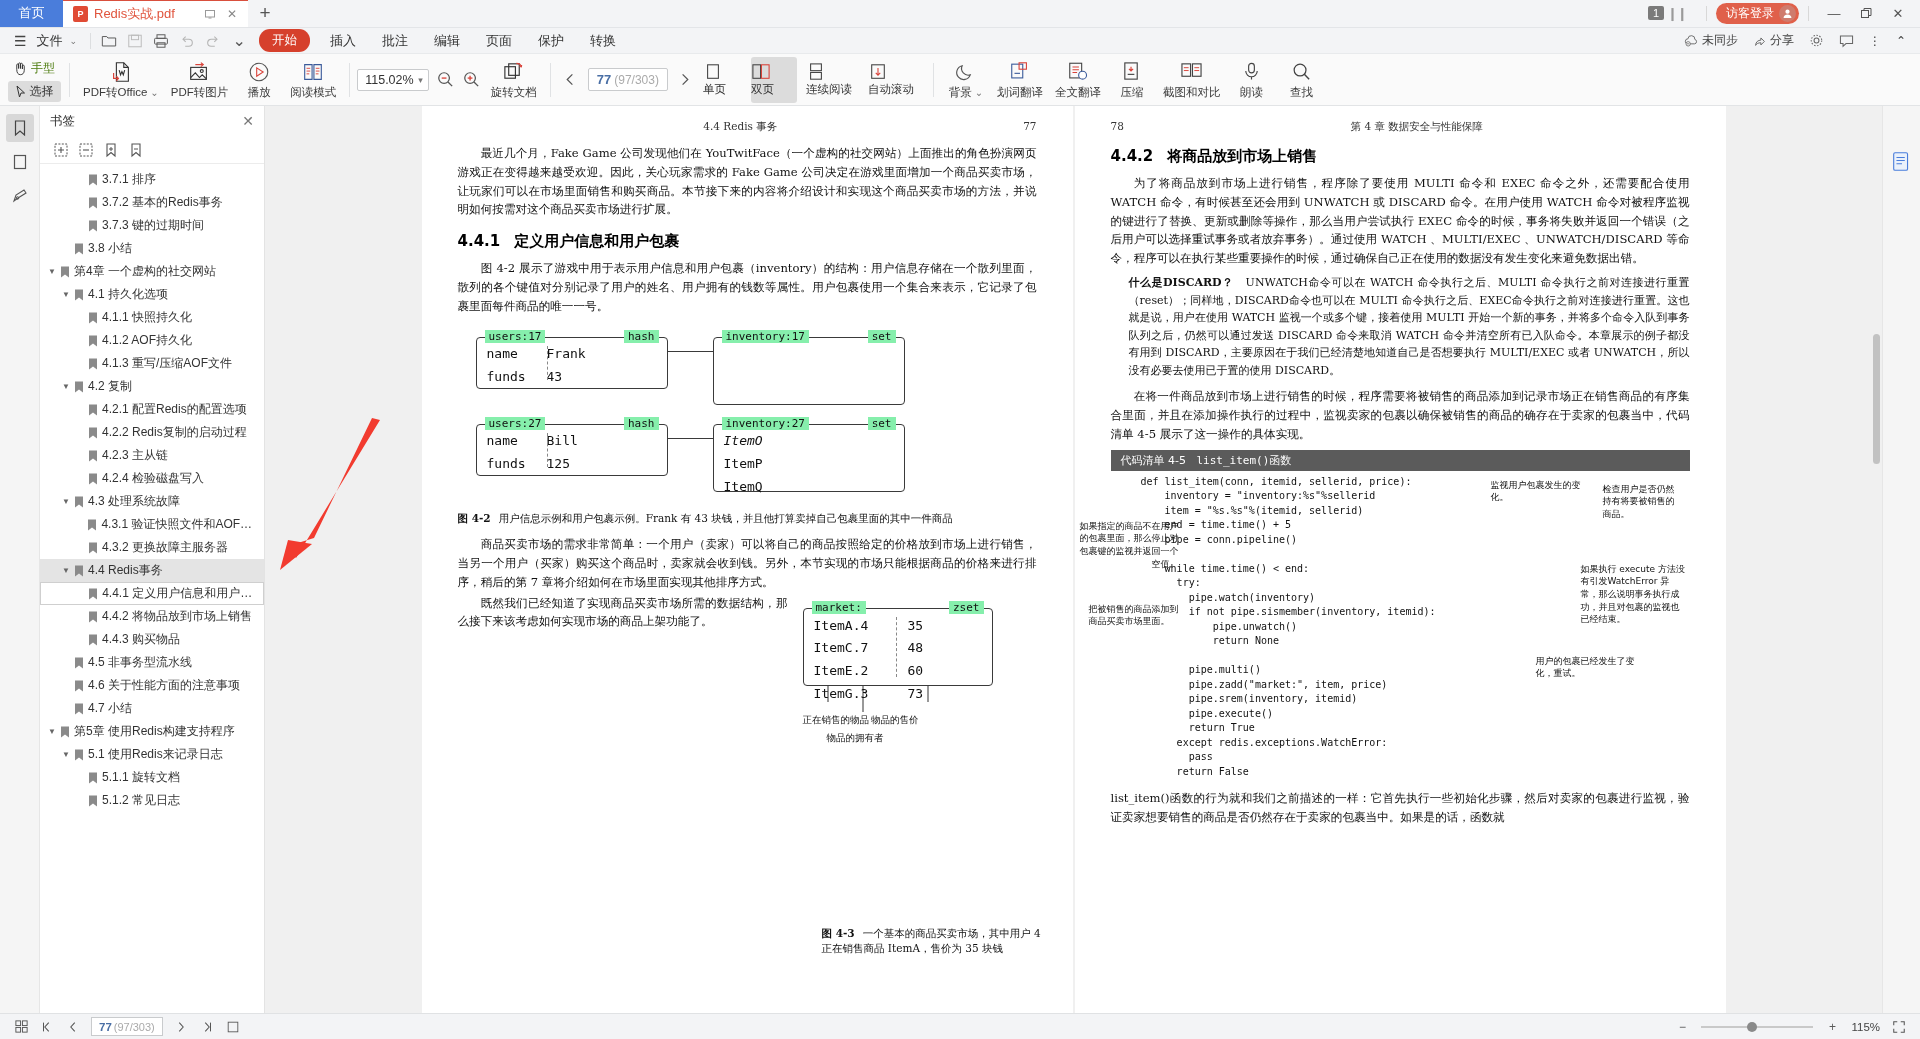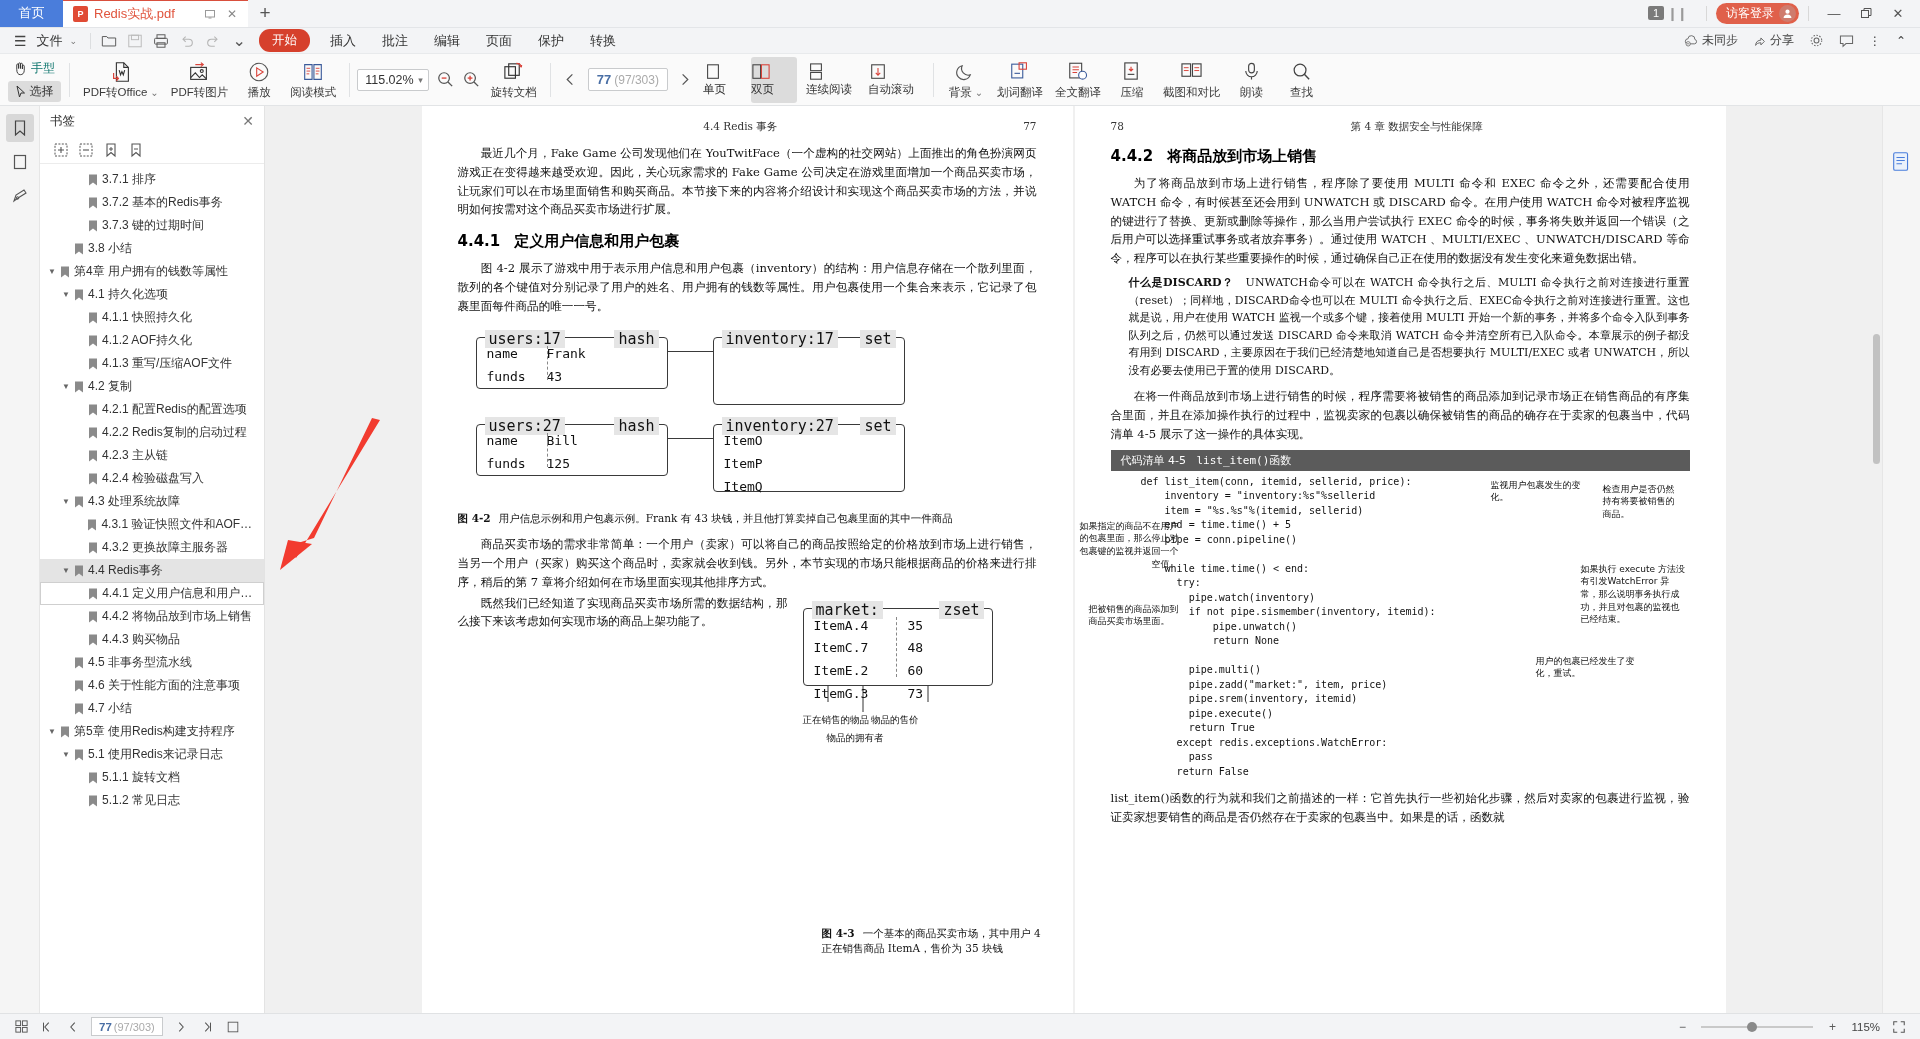--- a/index.html
+++ b/index.html
@@ -54,21 +54,21 @@
   
   .ribbon { height:52px; background:#fafafa; display:flex; align-items:center;
      border-bottom:1px solid #e2e4e6; padding-left:6px;}
   .rsep { width:1px; height:34px; background:#e0e2e4; margin:0 7px;}
   .ritem { display:flex; flex-direction:column; align-items:center; justify-content:center;
      min-width:50px; padding:0 6px; cursor:pointer; height:48px;}
   .ritem .ic { height:24px; display:flex; align-items:center; justify-content:center;}
   .ritem .lb { font-size:11.5px; color:#3a3a3a; margin-top:1px; white-space:nowrap;}
   .ritem .lb.hasc::after { content:"\2304"; font-size:10px; margin-left:3px; color:#777;}
   .handgrp { display:flex; flex-direction:column; align-items:center; width:56px;}
-  .hand-top { display:flex; align-items:center; gap:3px; font-size:12px; color:#0f766e;
+  .hand-top { display:flex; align-items:center; gap:3px; font-size:12px; color:#4d7c0f;
      padding:2px 4px; cursor:pointer;}
   .hand-bot { display:flex; align-items:center; gap:3px; font-size:12px; color:#333;
      background:#dcdcdc; border-radius:3px; padding:2px 7px; margin-top:2px; cursor:pointer;}
   .zoombox { display:flex; align-items:center; border:1px solid #c9cbcd; background:#fff;
      border-radius:2px; height:22px; padding:0 2px 0 7px; margin-right:4px;}
   .zoombox .zv { font-size:12.5px; color:#333; width:50px; }
   .zoombox .zc { font-size:9px; color:#777; padding:0 3px; cursor:pointer;}
   .ico-btn { width:26px; height:26px; display:flex; align-items:center;
      justify-content:center; cursor:pointer; color:#5a5a5a;}
   .pagebox { display:flex; align-items:center; border:1px solid #c9cbcd; background:#fff;
@@ -134,21 +134,21 @@
   .codehdr { background:#5b5b5b; color:#fff; font-size:11px; padding:3px 10px;
      margin:6px 0 4px 0; font-family:"DejaVu Sans","Liberation Sans",sans-serif;}
   .codehdr .mono { font-family:"DejaVu Sans Mono","Liberation Mono",monospace;}
   .code { font-family:"DejaVu Sans Mono","Liberation Mono",monospace; font-size:10px;
      line-height:1.45; color:#111; white-space:pre; }
   .annot { font-family:"DejaVu Sans","Liberation Sans",sans-serif; font-size:9px;
      color:#111; line-height:1.4; position:absolute;}
 
   
   .dgbox { border:1.3px solid #3a3a3a; border-radius:4px; position:relative; }
-  .dg-lbl { position:absolute; top:-8px; background:#e5e5e5; font-size:15px;
+  .dg-lbl { position:absolute; top:-8px; background:#86efac; font-size:11px;
      font-family:"DejaVu Sans Mono","Liberation Mono",monospace; padding:0 4px; color:#111;}
   .dgrow { display:flex; font-size:13px;
      font-family:"DejaVu Sans Mono","Liberation Mono",monospace; color:#111; line-height:1.75;}
   .dgrow .k { width:58px; text-align:left; padding-left:10px;}
   .dgrow .v { flex:1; padding-left:12px; }
   .dgdiv { position:absolute; top:8px; bottom:8px; border-left:1px dashed #888;}
 
   
   .statusbar { height:26px; background:#f3f4f6; border-top:1px solid #e0e2e4;
      display:flex; align-items:center; padding:0 10px; gap:4px;}
@@ -591,21 +591,21 @@
           </span>
           <span class="bm-tx">3.8 小结</span>
         </div>
         <div class="bmrow" style="padding-left: 6px;">
           <span class="bm-tri">▼</span>
           <span class="bm-ic">
             <svg width="10" height="12" viewBox="0 0 10 12">
               <path d="M1 0.5h8v11L5 8.5 1 11.5z" fill="#8a8a8a"></path>
             </svg>
           </span>
-          <span class="bm-tx">第4章 用户拥有的钱数等属性</span>
+          <span class="bm-tx">第4章 一个虚构的社交网站</span>
         </div>
         <div class="bmrow" style="padding-left: 20px;">
           <span class="bm-tri">▼</span>
           <span class="bm-ic">
             <svg width="10" height="12" viewBox="0 0 10 12">
               <path d="M1 0.5h8v11L5 8.5 1 11.5z" fill="#8a8a8a"></path>
             </svg>
           </span>
           <span class="bm-tx">4.1 持久化选项</span>
         </div>
@@ -858,21 +858,21 @@
                   <span class="k">funds</span>
                   <span class="v">125</span>
                 </div>
             </div>
           </div>
           <div class="dgbox" style="position:absolute;left:255px;top:95px;width:192px;height:68px;">
             <span class="dg-lbl" style="left:8px;">inventory:27</span>
             <span class="dg-lbl" style="right:8px;">set</span>
             <div style="padding-top:5px;">
               <div class="dgrow">
-                  <span class="k" style="width:auto;">ItemO</span>
+                  <span class="k" style="width:auto;font-style:italic;">ItemO</span>
                 </div>
               <div class="dgrow">
                   <span class="k" style="width:auto;">ItemP</span>
                 </div>
               <div class="dgrow">
                   <span class="k" style="width:auto;">ItemQ</span>
                 </div>
             </div>
           </div>
           <div style="position:absolute;left:210px;top:109px;width:45px;border-top:1.3px solid #3a3a3a;"></div>

